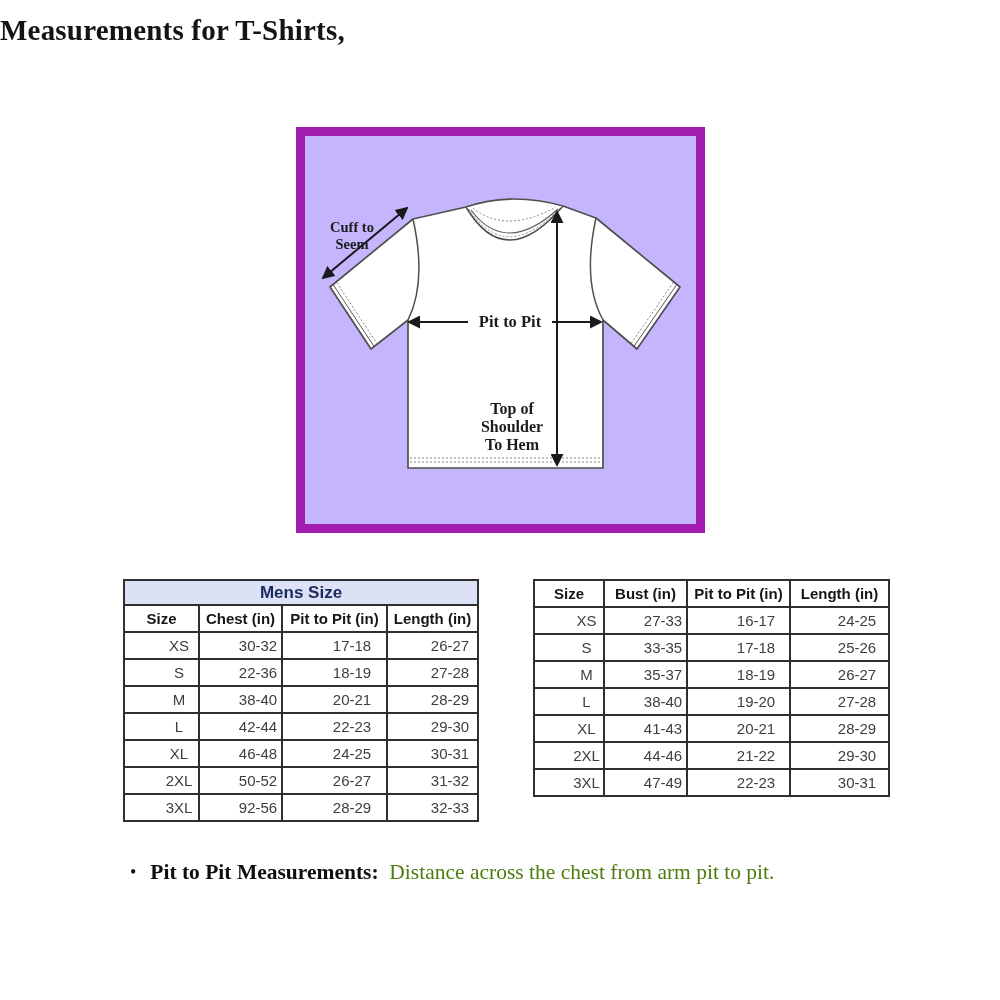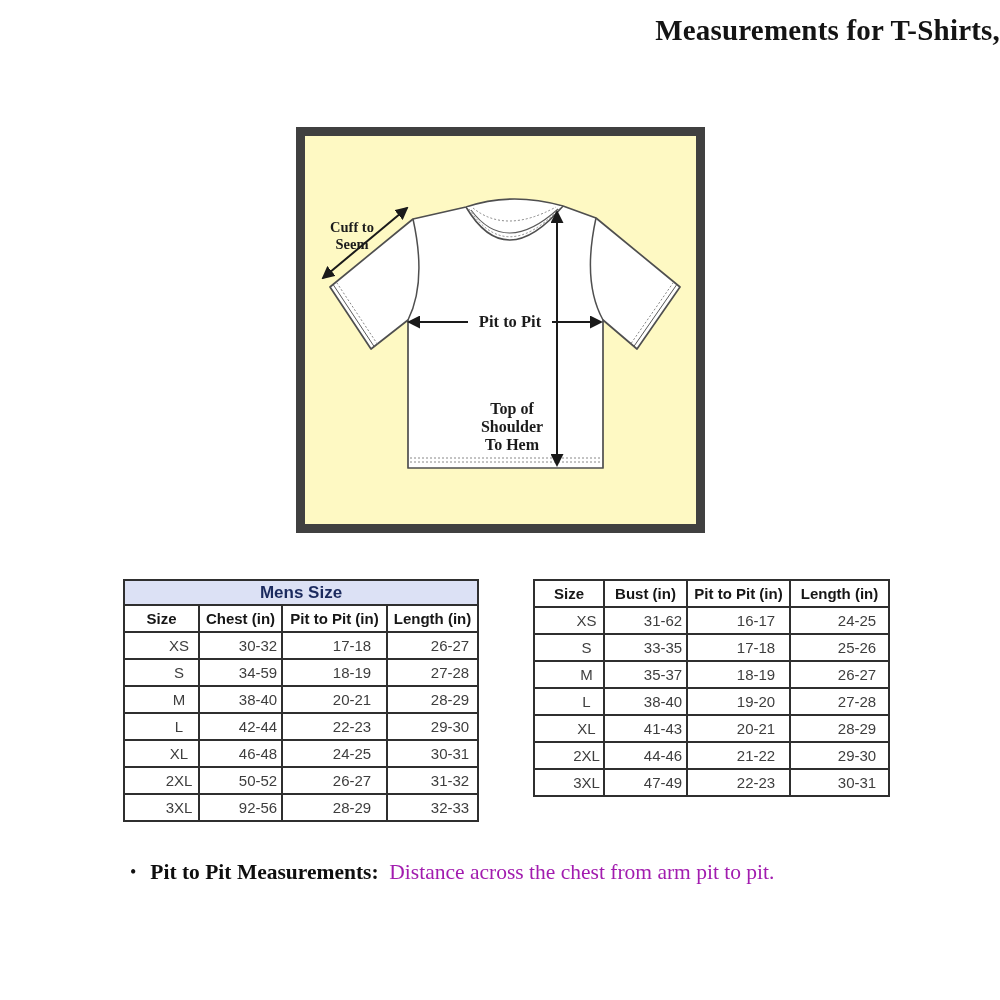--- a/index.html
+++ b/index.html
@@ -1,45 +1,45 @@
 <!DOCTYPE html>
 <html><head>
 <meta charset="utf-8">
 <style>
   html,body { margin:0; padding:0; background:#ffffff; }
   .page {
     position:relative; width:1000px; height:1000px; background:#ffffff;
     font-family:"Liberation Serif", serif; overflow:hidden;
   }
   .title {
-    position:absolute; top:14px; left:0; width:1000px; text-align:right;
+    position:absolute; top:14px; left:0; width:1000px; text-align:left;
     font-weight:bold; font-size:29px; line-height:33px; color:#141414;
     letter-spacing:0.2px;
   }
   .frame {
     position:absolute; left:296px; top:127px; width:391px; height:388px;
-    border:9px solid #404040; background:#fef9c3;
+    border:9px solid #a21caf; background:#c4b5fd;
   }
   .frame svg { display:block; }
   .svg-label { font-family:"Liberation Serif", serif; font-weight:bold; fill:#1c1c1c; }
 
   .size-table { position:absolute; border-collapse:collapse; table-layout:fixed;
     font-family:"Liberation Sans", sans-serif; }
   .size-table th, .size-table td { border:2px solid #2f2f2f; padding:0; text-align:center; }
   .size-table .title-row th { height:23px; font-size:17px; font-weight:bold; }
   .size-table .col-row th { height:25px; font-size:15px; font-weight:bold; color:#161616; background:#ffffff; }
   .size-table td { height:25px; font-size:15px; color:#3e3e3e; background:#ffffff;padding-left:35px; }
   #mens-table  { left:123px; top:579px; width:354px; }
   #womens-table{ left:533px; top:579px; width:355px; }
 
   .notes { position:absolute; left:130px; top:860px; width:800px; margin:0; padding:0; list-style:none; }
   .notes li { margin:0 0 19px 0; font-size:21.5px; color:#1d1d1d; line-height:24px; }
   .dot { display:inline-block; margin-right:14px; font-size:18px; vertical-align:1px; color:#111; }
   .note-term { font-weight:bold; color:#0e0e0e; }
-  .note-text { white-space:pre-wrap; color:#a21caf; }
+  .note-text { white-space:pre-wrap; color:#4d7c0f; }
 </style>
 </head>
 <body>
 
 <div class="page">
 
   <div class="title">
     <div>Measurements for T-Shirts,</div>
   </div>
 
@@ -104,21 +104,21 @@
     </thead>
     <tbody>
         <tr>
           <td>XS</td>
           <td>30-32</td>
           <td>17-18</td>
           <td>26-27</td>
         </tr>
         <tr>
           <td>S</td>
-          <td>34-59</td>
+          <td>22-36</td>
           <td>18-19</td>
           <td>27-28</td>
         </tr>
         <tr>
           <td>M</td>
           <td>38-40</td>
           <td>20-21</td>
           <td>28-29</td>
         </tr>
         <tr>
@@ -159,21 +159,21 @@
       <tr class="col-row">
         <th>Size</th>
         <th>Bust (in)</th>
         <th>Pit to Pit (in)</th>
         <th>Length (in)</th>
       </tr>
     </thead>
     <tbody>
         <tr>
           <td>XS</td>
-          <td>31-62</td>
+          <td>27-33</td>
           <td>16-17</td>
           <td>24-25</td>
         </tr>
         <tr>
           <td>S</td>
           <td>33-35</td>
           <td>17-18</td>
           <td>25-26</td>
         </tr>
         <tr>

